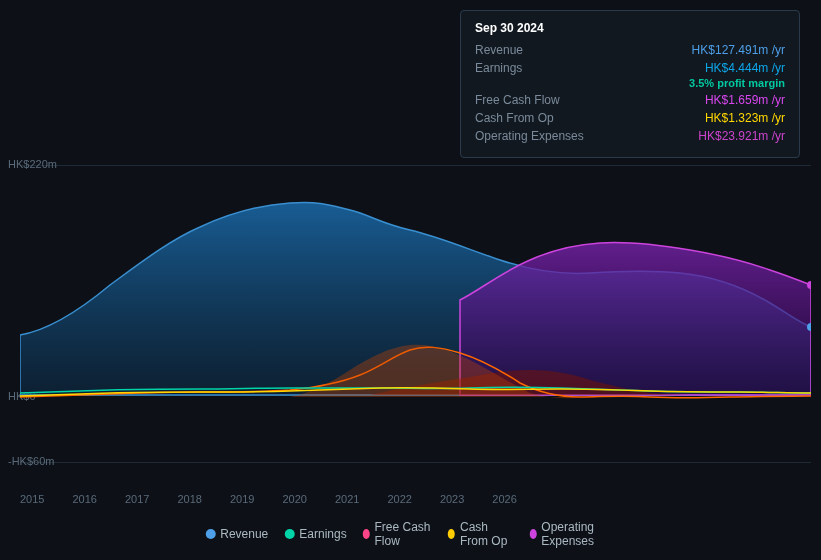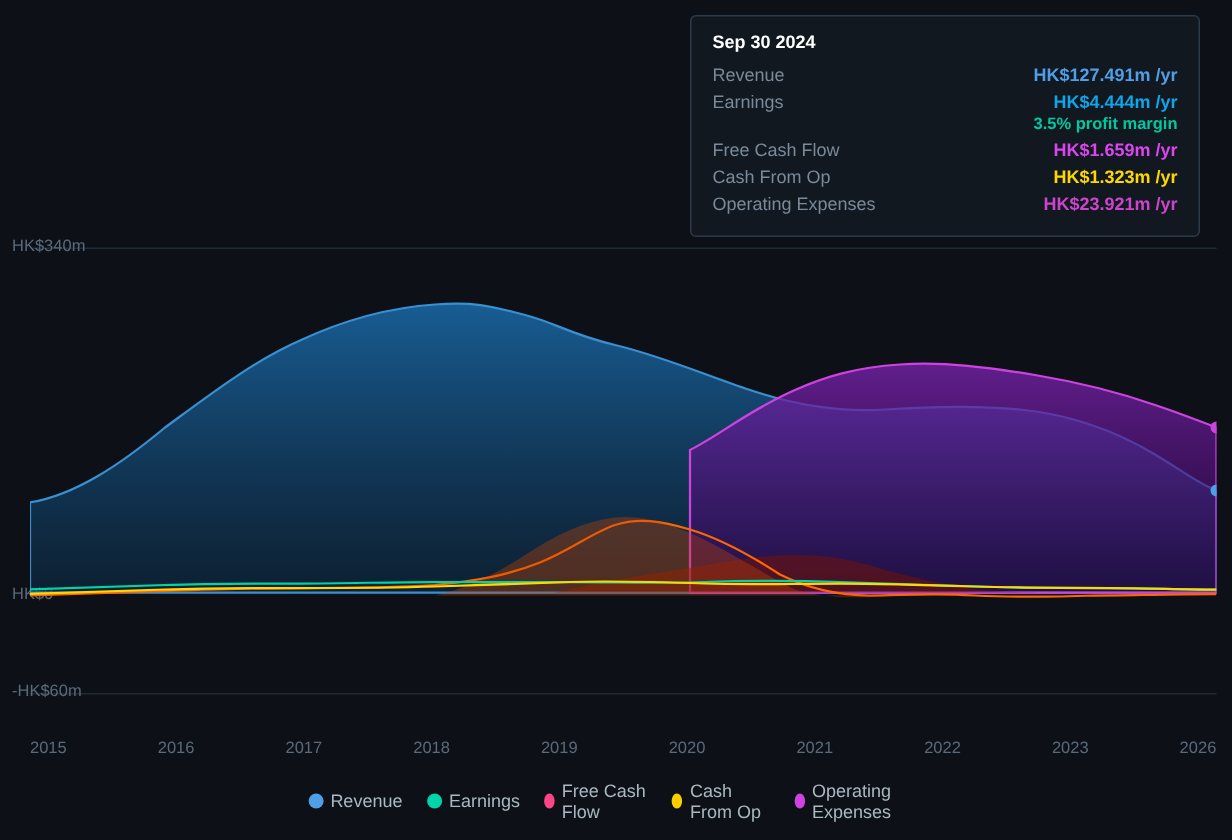--- a/index.html
+++ b/index.html
@@ -44,21 +44,21 @@
       align-items: center;
       margin-bottom: 4px;
       font-size: 12px;
     }
 
     .tooltip-label {
       color: #7a8a9a;
     }
 
     .tooltip-value {
-      font-weight: 700;
+      font-weight: 400;
     }
 
     .tooltip-value.blue { color: #4e9fe8; }
     .tooltip-value.cyan { color: #0ea5e9; }
     .tooltip-value.orange { color: #d946ef; }
     .tooltip-value.yellow { color: #ffd700; }
     .tooltip-value.magenta { color: #cc44cc; }
 
     .tooltip-margin {
       font-size: 11px;
@@ -85,21 +85,21 @@
     .y-label-0 { top: 390px; }
     .y-label-neg60 { top: 455px; }
 
     
     .x-labels {
       position: absolute;
       bottom: 55px;
       left: 20px;
       right: 10px;
       display: flex;
-      justify-content: space-between;
+      gap: 28px;
     }
 
     .x-label {
       color: #5a6a7a;
       font-size: 11px;
     }
 
     
     .legend {
       position: absolute;
@@ -147,21 +147,21 @@
   </style>
 </head>
 <body>
 
 <div class="chart-container">
 
   <div class="grid-line grid-220"></div>
   <div class="grid-line grid-0"></div>
   <div class="grid-line grid-neg60"></div>
 
-  <div class="y-label y-label-220">HK$340m</div>
+  <div class="y-label y-label-220">HK$220m</div>
   <div class="y-label y-label-0">HK$0</div>
   <div class="y-label y-label-neg60">-HK$60m</div>
 
   <svg style="position:absolute; top:155px; left:20px; right:10px; width:791px; height:320px;" viewBox="0 0 791 320" preserveAspectRatio="none">
     <defs>
 
       <linearGradient id="gradRevenue" x1="0" y1="0" x2="0" y2="1">
         <stop offset="0%" stop-color="#1a6aaa" stop-opacity="0.85"></stop>
         <stop offset="100%" stop-color="#0d2a44" stop-opacity="0.6"></stop>
       </linearGradient>

